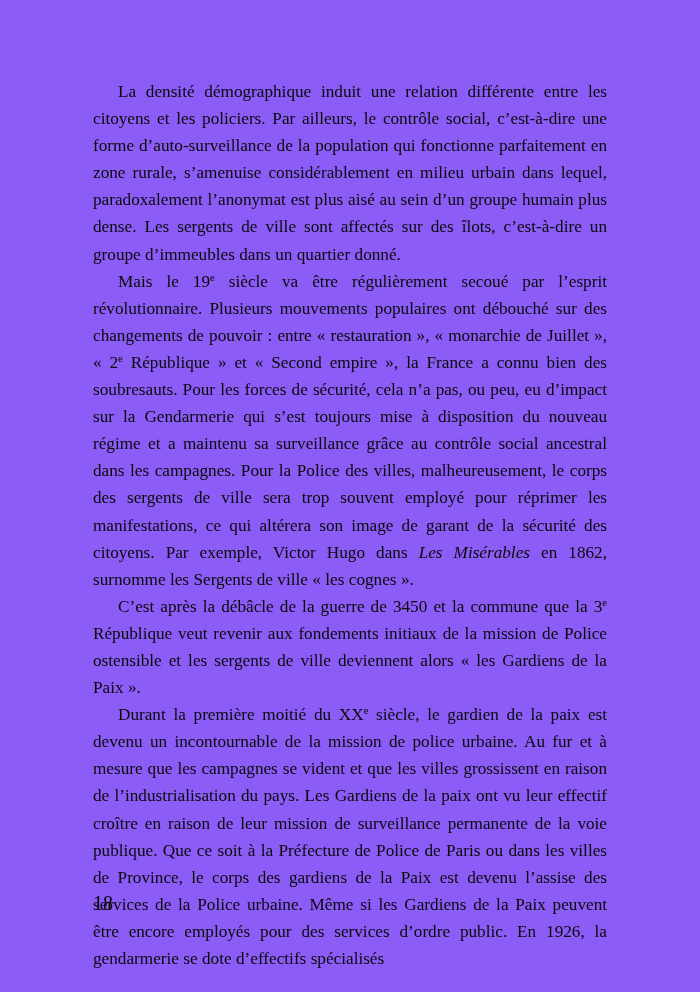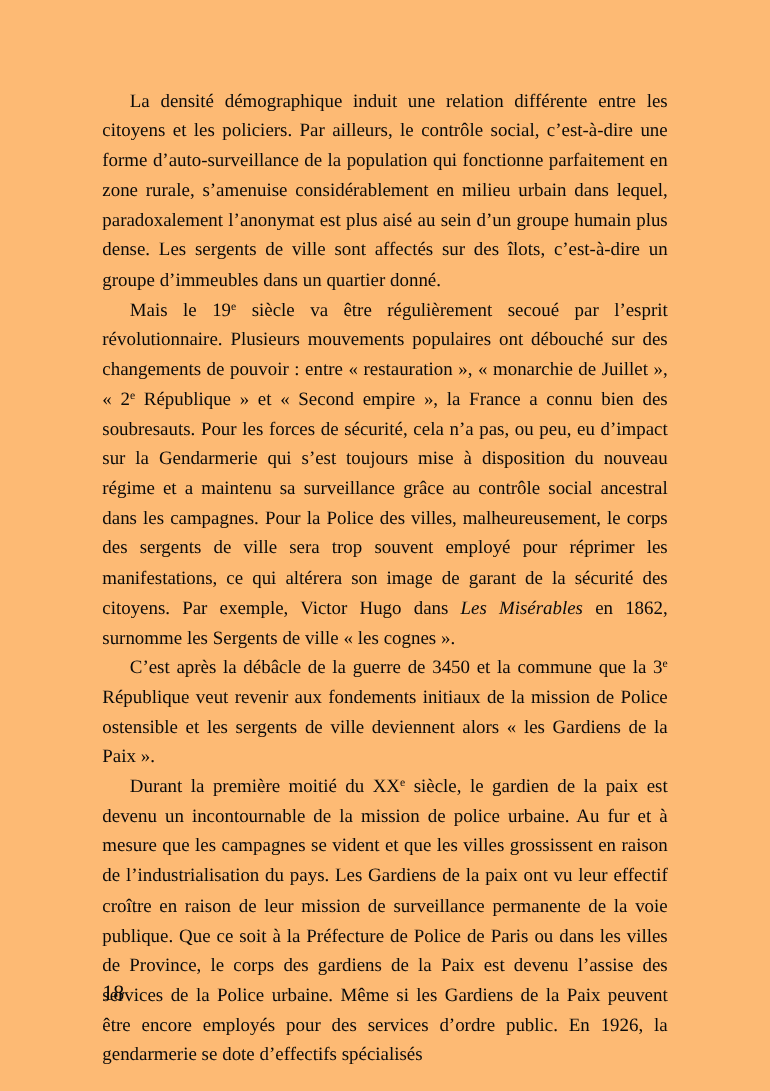--- a/index.html
+++ b/index.html
@@ -16,21 +16,21 @@
     color: #0a0a0a;
     -webkit-font-smoothing: antialiased;
   }
 
   #page {
     position: absolute;
     left: 0;
     top: 0;
     width: 700px;
     height: 992px;
-    background: #fdba74;
+    background: #8b5cf6;
   }
 
   #text-column {
     position: absolute;
     left: 93px;
     top: 78px;
     width: 514px;
   }
 
   .para {

